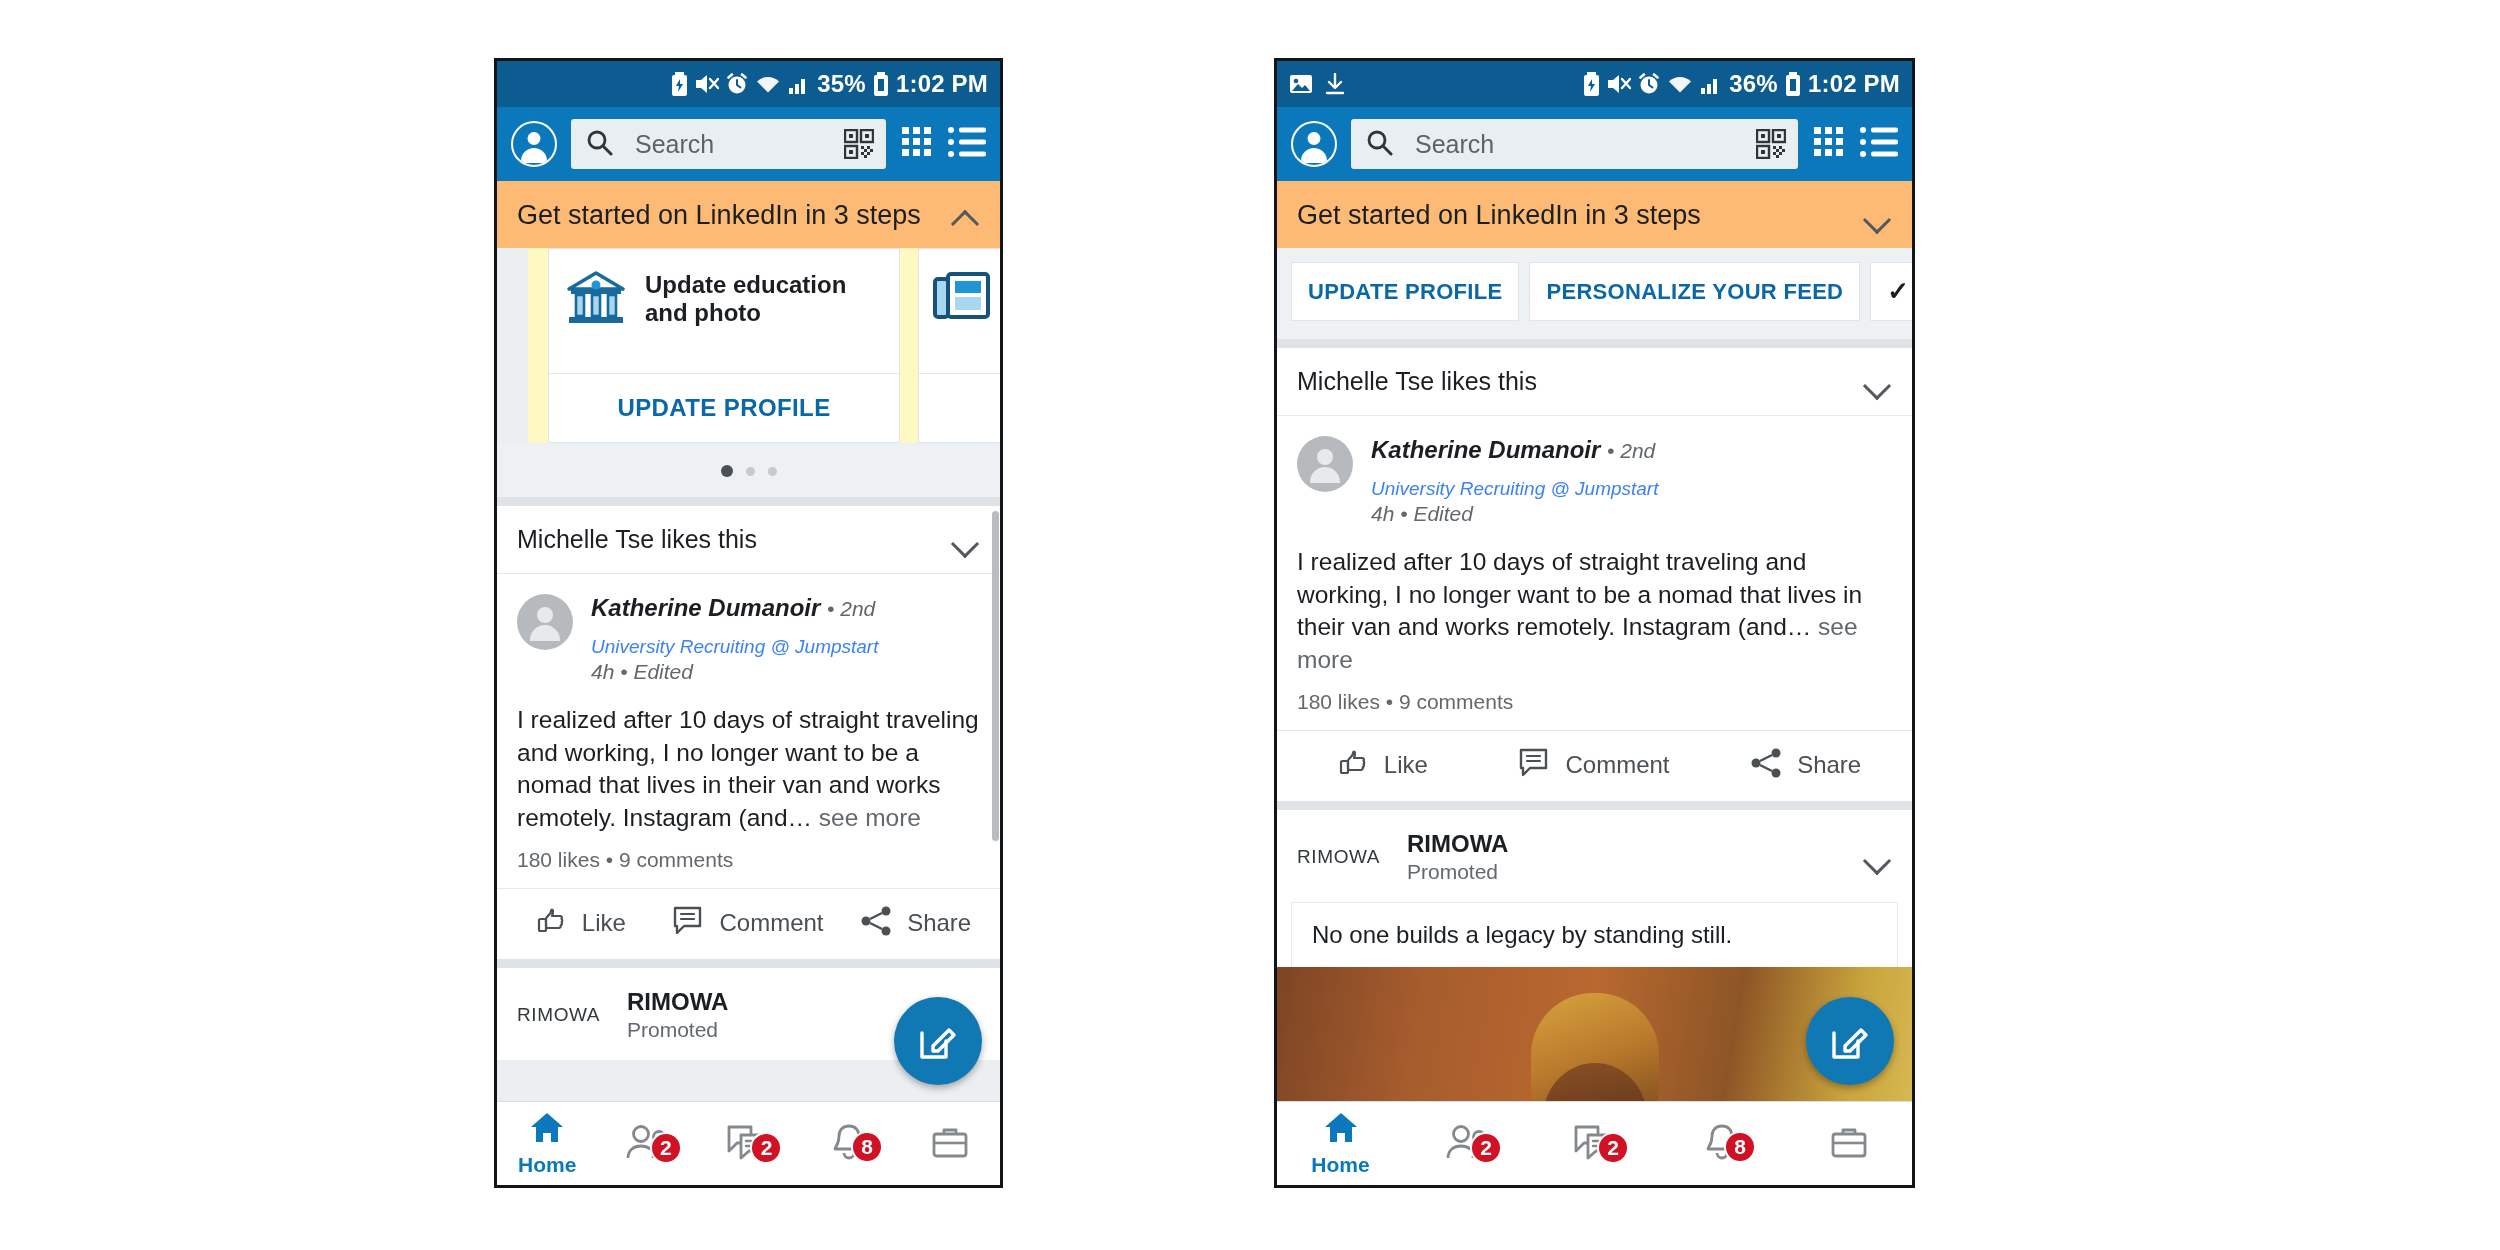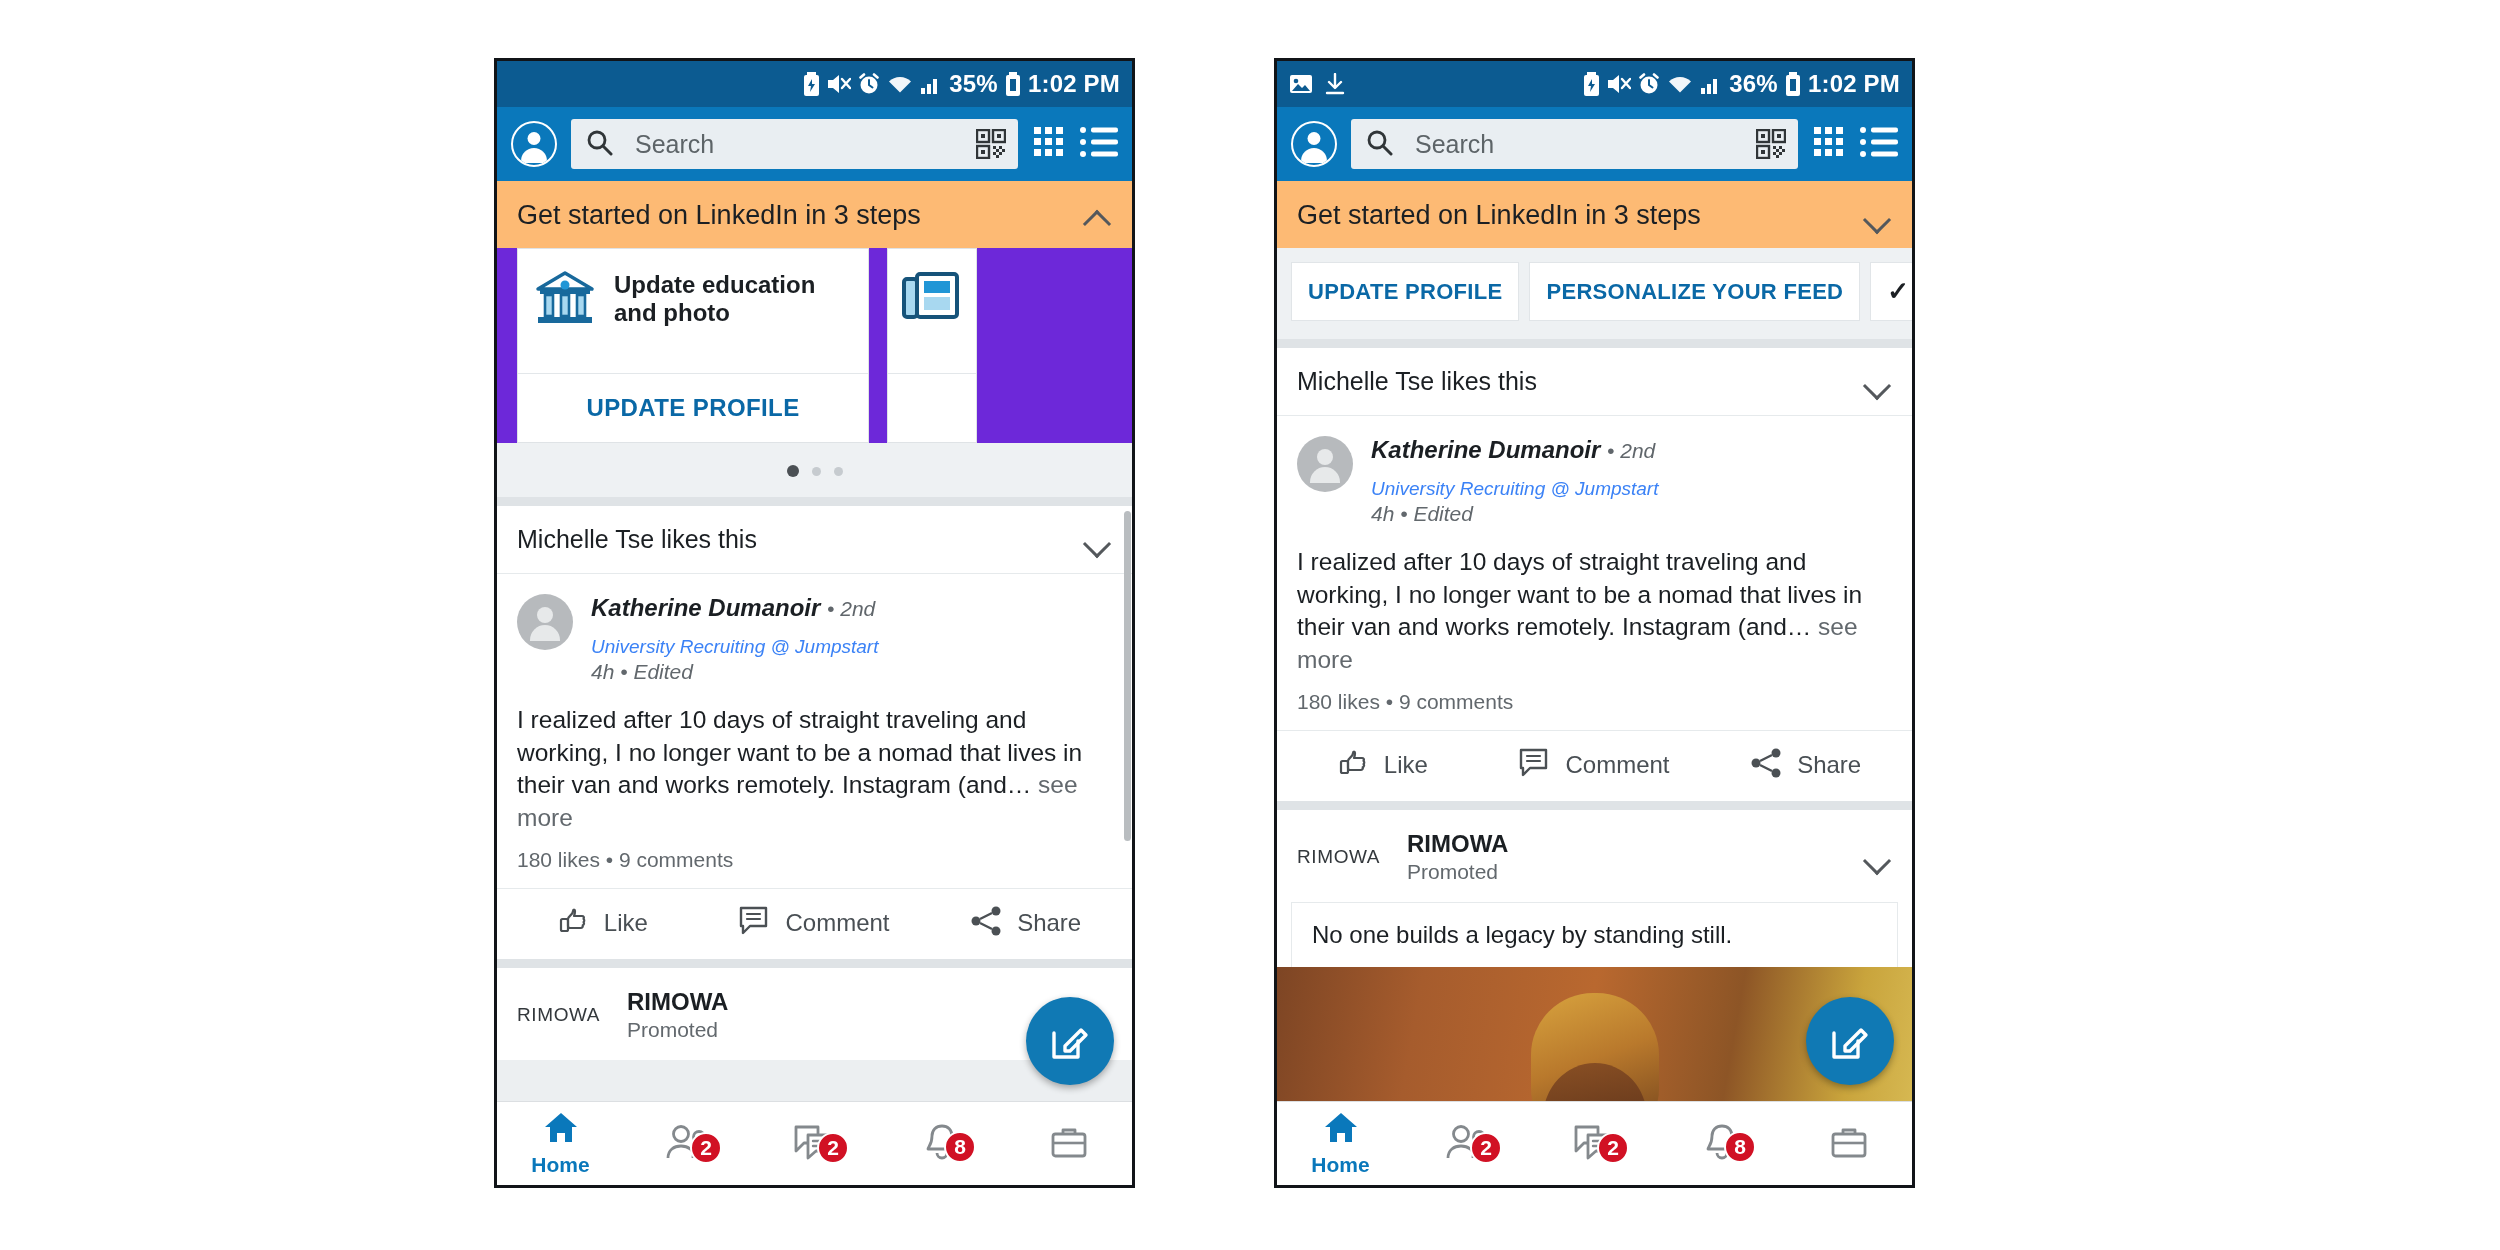--- a/index.html
+++ b/index.html
@@ -13,21 +13,21 @@
 
   
   .phone {
     position: absolute;
     background: #ffffff;
     border: 3px solid #111418;
     overflow: hidden;
     display: flex;
     flex-direction: column;
   }
-  #phone-left  { left: 494px;  top: 58px; width: 641px; height: 1130px; }
+  #phone-left  { left: 494px;  top: 58px; width: 509px; height: 1130px; }
   #phone-right { left: 1274px; top: 58px; width: 641px; height: 1130px; }
 
   
   .statusbar {
     height: 46px; background: #0c5b91; flex: 0 0 46px;
     display: flex; align-items: center; padding: 0 12px;
     color: #ffffff; font-size: 24px; font-weight: 700;
     letter-spacing: .2px;
   }
   .sb-left { display: flex; align-items: center; gap: 12px; }
@@ -70,22 +70,22 @@
   .gs-title { font-size: 27px; color: #1b1f23; }
   .chev { width: 28px; height: 16px; position: relative; }
   .chev::before {
     content:""; position:absolute; left:3px; top:2px; width:17px; height:17px;
     border-right: 3px solid #54585c; border-bottom: 3px solid #54585c;
     transform: rotate(45deg);
   }
   .chev.up::before { transform: rotate(-135deg); top: 6px; }
 
   .cards-row {
-    background: #6d28d9; padding: 0 0 0 20px;
-    display: flex; gap: 18px; overflow: hidden;
+    background: #fef9c3; padding: 0 0 0 20px;
+    display: flex; gap: 18px; overflow: hidden; margin-left: 31px;
   }
   .gs-card {
     flex: 0 0 auto; background: #ffffff; border: 1px solid #dfe3e6;
   }
   .gs-card.main { width: 352px; }
   .gs-card.peek { width: 90px; }
   .gs-card-body { display: flex; gap: 18px; padding: 20px 16px 22px 16px; min-height: 124px; }
   .gs-card.peek .gs-card-body { padding: 20px 0 22px 14px; }
   .gs-card-txt { padding-top: 2px; }
   .gs-card-title { font-size: 24px; font-weight: 700; color: #1b1f23; margin-bottom: 6px; }

